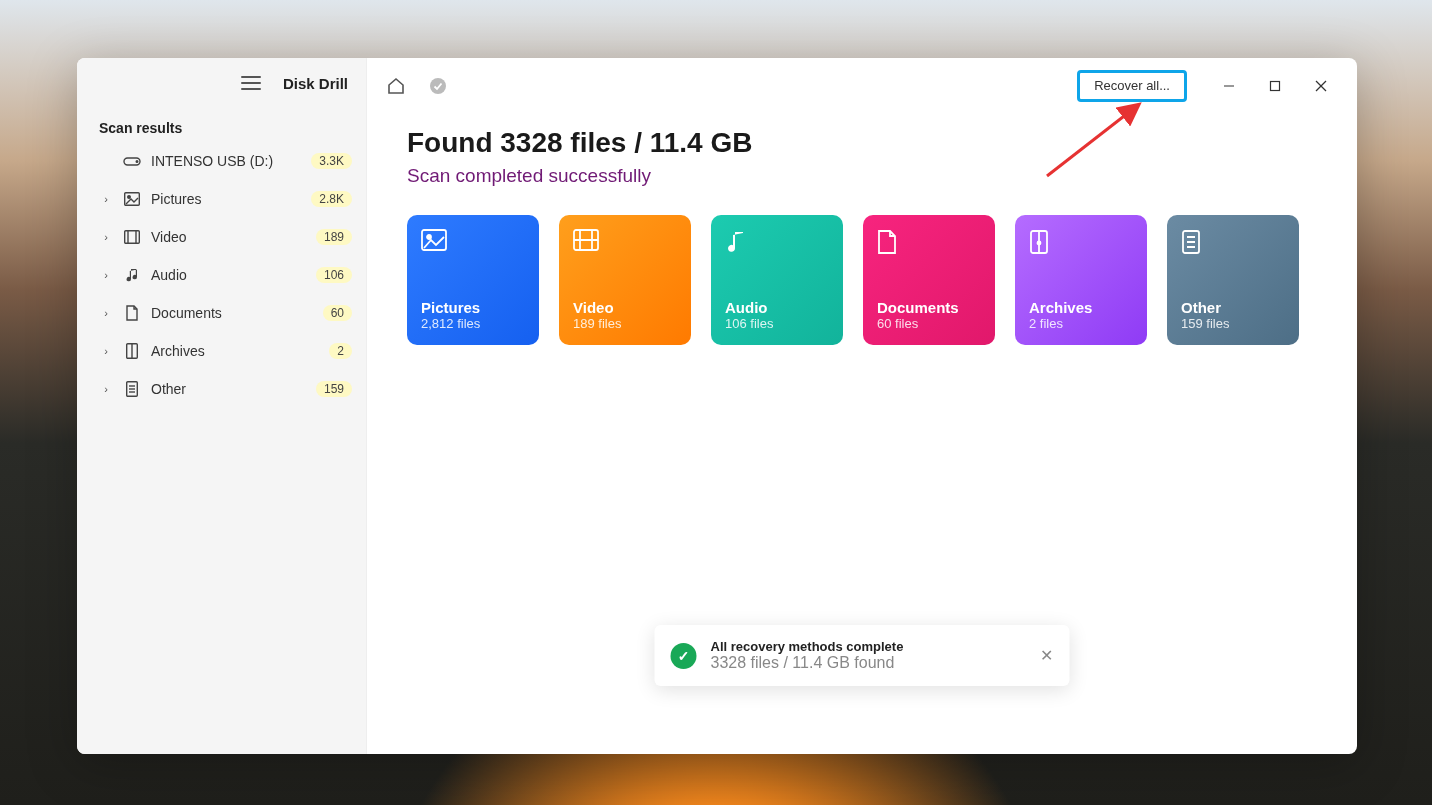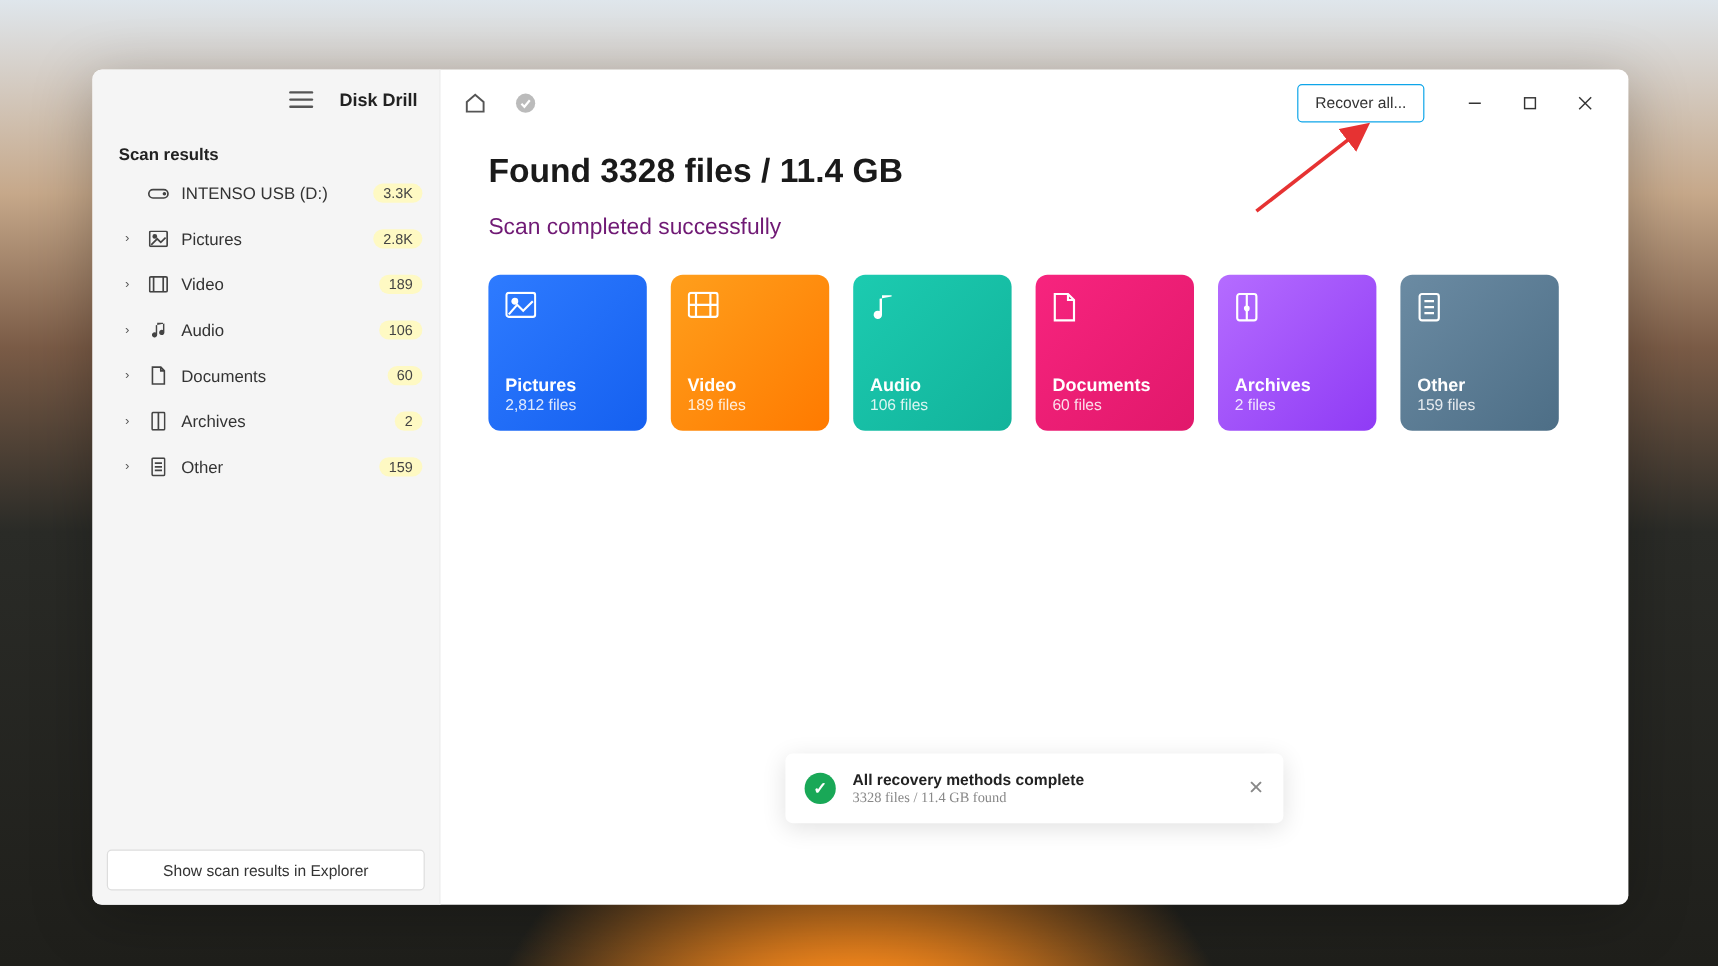--- a/index.html
+++ b/index.html
@@ -92,41 +92,41 @@
   .topbar {
     height:55px;
     display:flex; align-items:center;
     padding: 0 14px;
     gap:12px;
   }
   .icon-btn { width:30px; height:30px; display:flex; align-items:center; justify-content:center; color:#555; cursor:pointer; border-radius:4px;}
   .topbar .spacer { flex:1; }
   .btn-outline {
     height:32px; padding:0 14px;
-    background:#fff; border:1px solid #0ea5e9; border-radius:4px;
+    background:#fff; border:3px solid #0ea5e9; border-radius:4px;
     font-size:13px; color:#333; cursor:pointer;
   }
   .btn-primary {
     height:32px; padding:0 14px;
     background:#0f7cf0; border:none; border-radius:4px;
     font-size:13px; color:#fff; cursor:pointer;
   }
   .highlight-ring {
     border: 3px solid #e63232;
     border-radius: 6px;
     padding: 2px;
     display: inline-flex;
   }
   .win-controls { display:flex; gap:2px; margin-left:8px;}
   .win-ctrl { width:44px; height:30px; display:flex; align-items:center; justify-content:center; font-size:14px; color:#333; cursor:pointer;}
   .content {
     padding: 14px 40px;
   }
   .headline {
-    font-size: 28px; font-weight:700; color:#1a1a1a; margin-bottom:20px;
+    font-size: 28px; font-weight:700; color:#1a1a1a; margin-bottom:6px;
   }
   .subhead {
     font-size:19px; color:#701a75;
     margin-bottom:28px;
   }
   .cards { display:flex; gap:20px; }
   .card {
     width:132px; height:130px;
     border-radius:10px;
     padding:14px;
@@ -158,21 +158,21 @@
     gap:14px;
   }
   .toast .check {
     width:26px; height:26px; border-radius:50%;
     background:#19a857; color:#fff;
     display:flex; align-items:center; justify-content:center;
     font-size:14px; font-weight:700;
   }
   .toast .ttext { flex:1; }
   .toast .ttitle { font-size:13px; font-weight:700; color:#222;}
-  .toast .tsub   { font-size:12px; color:#888;font-family:Liberation Serif, serif;}
+  .toast .tsub   { font-size:16px; color:#888;}
   .toast .tclose { font-size:16px; color:#888; cursor:pointer;}
   
   .anno-arrow {
     position:absolute;
     pointer-events:none;
   }
   svg { display:block; }
 </style>
 </head>
 <body>
@@ -272,23 +272,20 @@
             <rect x="0.7" y="0.7" width="10.6" height="14.6" rx="1"></rect>
             <line x1="3" y1="5" x2="9" y2="5"></line>
             <line x1="3" y1="8" x2="9" y2="8"></line>
             <line x1="3" y1="11" x2="9" y2="11"></line>
           </svg>
       </span>
       <span class="lbl">Other</span>
       <span class="badge">159</span>
     </div>
 
-    <div class="sb-footer">
-      <button>Show scan results in Explorer</button>
-    </div>
   </aside>
 
   <section class="main">
     <div class="topbar">
       <div class="icon-btn">
         <svg width="18" height="18" viewBox="0 0 18 18" fill="none" stroke="#555" stroke-width="1.6">
             <path d="M2 8 L9 2 L16 8 V16 H2 Z"></path>
           </svg>
       </div>
       <div class="icon-btn">

